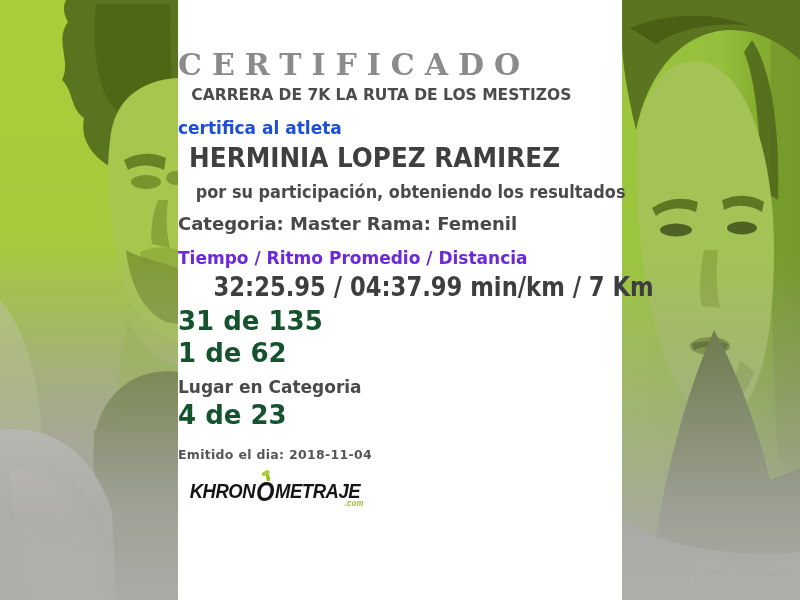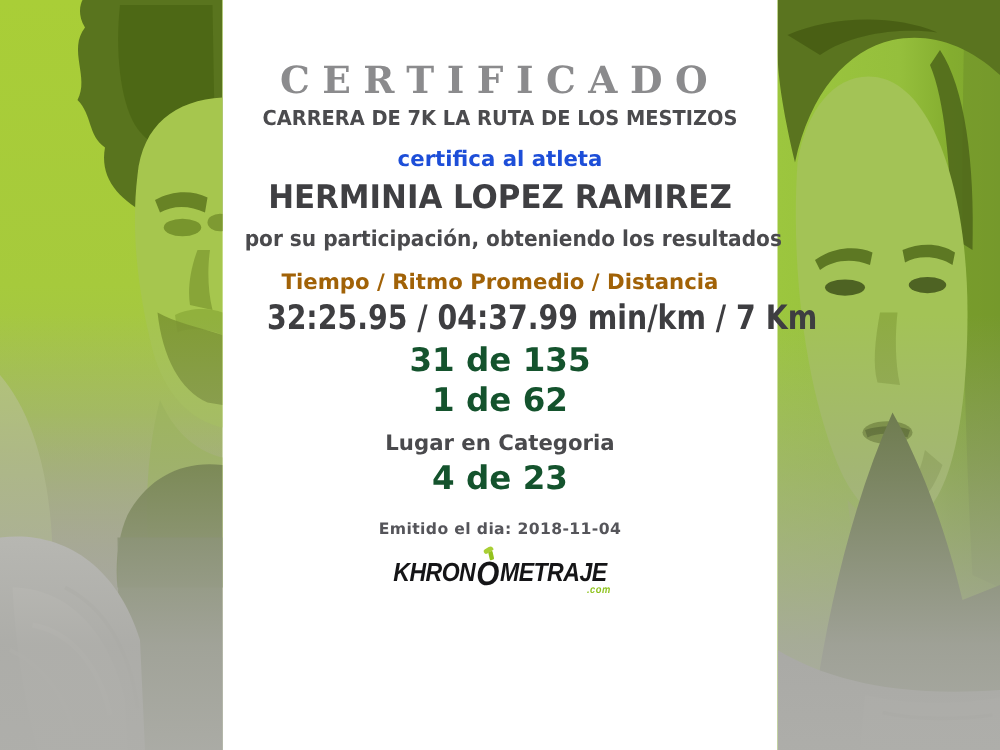--- a/index.html
+++ b/index.html
@@ -11,32 +11,32 @@
   .photo{position:absolute;top:0;height:600px;width:178px;overflow:hidden;}
   .photo.left{left:0;
     background:linear-gradient(180deg,#a9ce37 0%,#a6ca3c 38%,#a3c14e 55%,#a8ad80 72%,#a3a39c 86%,#9d9d9a 100%);}
   .photo.right{right:0;
     background:linear-gradient(90deg,#9cc63e 0%,#95bf3c 55%,#84ad2f 78%,#7da42e 100%);}
   .photo svg{position:absolute;inset:0;width:100%;height:100%;display:block;}
   
   .photo::after{content:"";position:absolute;inset:0;pointer-events:none;
     background:linear-gradient(180deg,rgba(163,163,158,0) 42%,rgba(163,163,158,.40) 62%,rgba(168,168,164,.88) 86%,rgba(173,173,169,.96) 100%);}
   
-  .center{position:absolute;left:178px;top:0;width:444px;height:600px;text-align:center;color:#414144;}
+  .center{position:absolute;left:178px;top:0;width:444px;height:600px;color:#414144;}
   .cert-title{margin-top:50px;font-family:"DejaVu Serif","Liberation Serif",serif;
     font-size:30px;font-weight:bold;letter-spacing:10px;color:#8b8b8d;line-height:1;white-space:nowrap;}
   .cert-event{margin-top:6px;font-size:16.5px;font-weight:bold;color:#4b4b4e;line-height:1.05;white-space:nowrap;
     transform:scaleX(.94);transform-origin:center;}
   .cert-certifies{margin-top:17px;font-size:17px;font-weight:bold;color:#1d4ed8;line-height:1;}
   .cert-name{margin-top:8px;font-size:26px;font-weight:bold;color:#3f3f42;line-height:1.05;white-space:nowrap;
     transform:scaleX(.95);transform-origin:center;}
   .cert-participation{margin-top:9px;font-size:17.5px;font-weight:bold;color:#4a4a4d;line-height:1.15;white-space:nowrap;
     transform:scaleX(.92);transform-origin:center;}
   .cert-category{margin-top:12px;font-size:18px;font-weight:bold;color:#48484b;line-height:1.1;}
-  .results-header{margin-top:16px;font-size:17px;font-weight:bold;color:#a16207;line-height:1;}
+  .results-header{margin-top:16px;font-size:17px;font-weight:bold;color:#6d28d9;line-height:1;}
   .results-value{margin-top:4px;font-size:27px;font-weight:bold;color:#3e3e41;line-height:1.15;white-space:nowrap;
     transform:scaleX(.84);transform-origin:center;}
   .place-label{margin-top:13px;font-size:17px;font-weight:bold;color:#4a4a4d;line-height:1;}
   .place-value{margin-top:6px;font-size:26px;font-weight:bold;color:#14532d;line-height:1;}
   .issued{margin-top:21px;font-size:12.5px;font-weight:bold;color:#55555a;letter-spacing:.3px;line-height:1;}
   
   .logo{margin-top:15px;display:inline-block;position:relative;
     font-family:"Liberation Sans","DejaVu Sans",sans-serif;font-style:italic;font-weight:bold;
     font-size:21px;color:#151517;letter-spacing:-0.5px;white-space:nowrap;
     transform:scaleX(.88);transform-origin:center;line-height:1.4;}
@@ -117,20 +117,21 @@
       <path d="M84,570 C110,576 144,576 172,572" stroke="#9c9b96" stroke-width="3" fill="none" opacity=".7"></path>
     </svg>
   </div>
 
   <div class="center">
     <div class="cert-title">CERTIFICADO</div>
     <div class="cert-event">CARRERA DE 7K LA RUTA DE LOS MESTIZOS</div>
     <div class="cert-certifies">certifica al atleta</div>
     <div class="cert-name">HERMINIA LOPEZ RAMIREZ</div>
     <div class="cert-participation">por su participación, obteniendo los resultados</div>
+    <div class="cert-category">Categoria: Master Rama: Femenil</div>
 
     <div class="results-header">Tiempo / Ritmo Promedio / Distancia</div>
     <div class="results-value">32:25.95 / 04:37.99 min/km / 7 Km</div>
 
     <div>
       <div class="place-value">31 de 135</div>
     </div>
     <div>
       <div class="place-value">1 de 62</div>
     </div>

